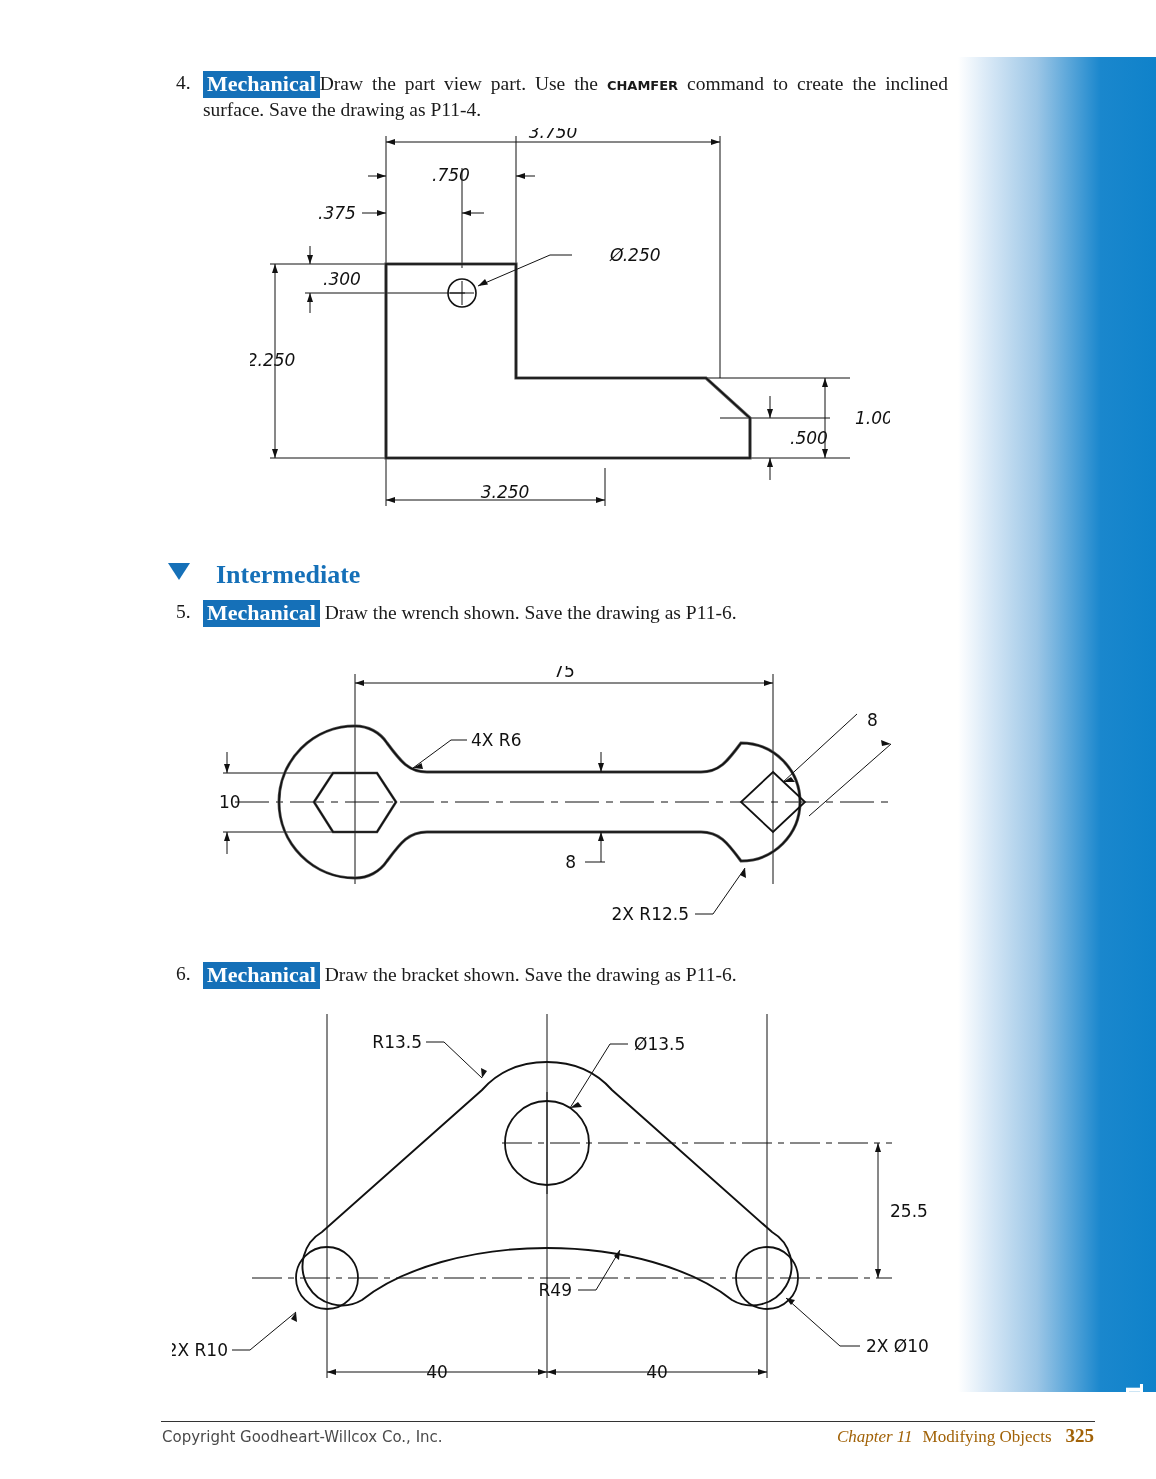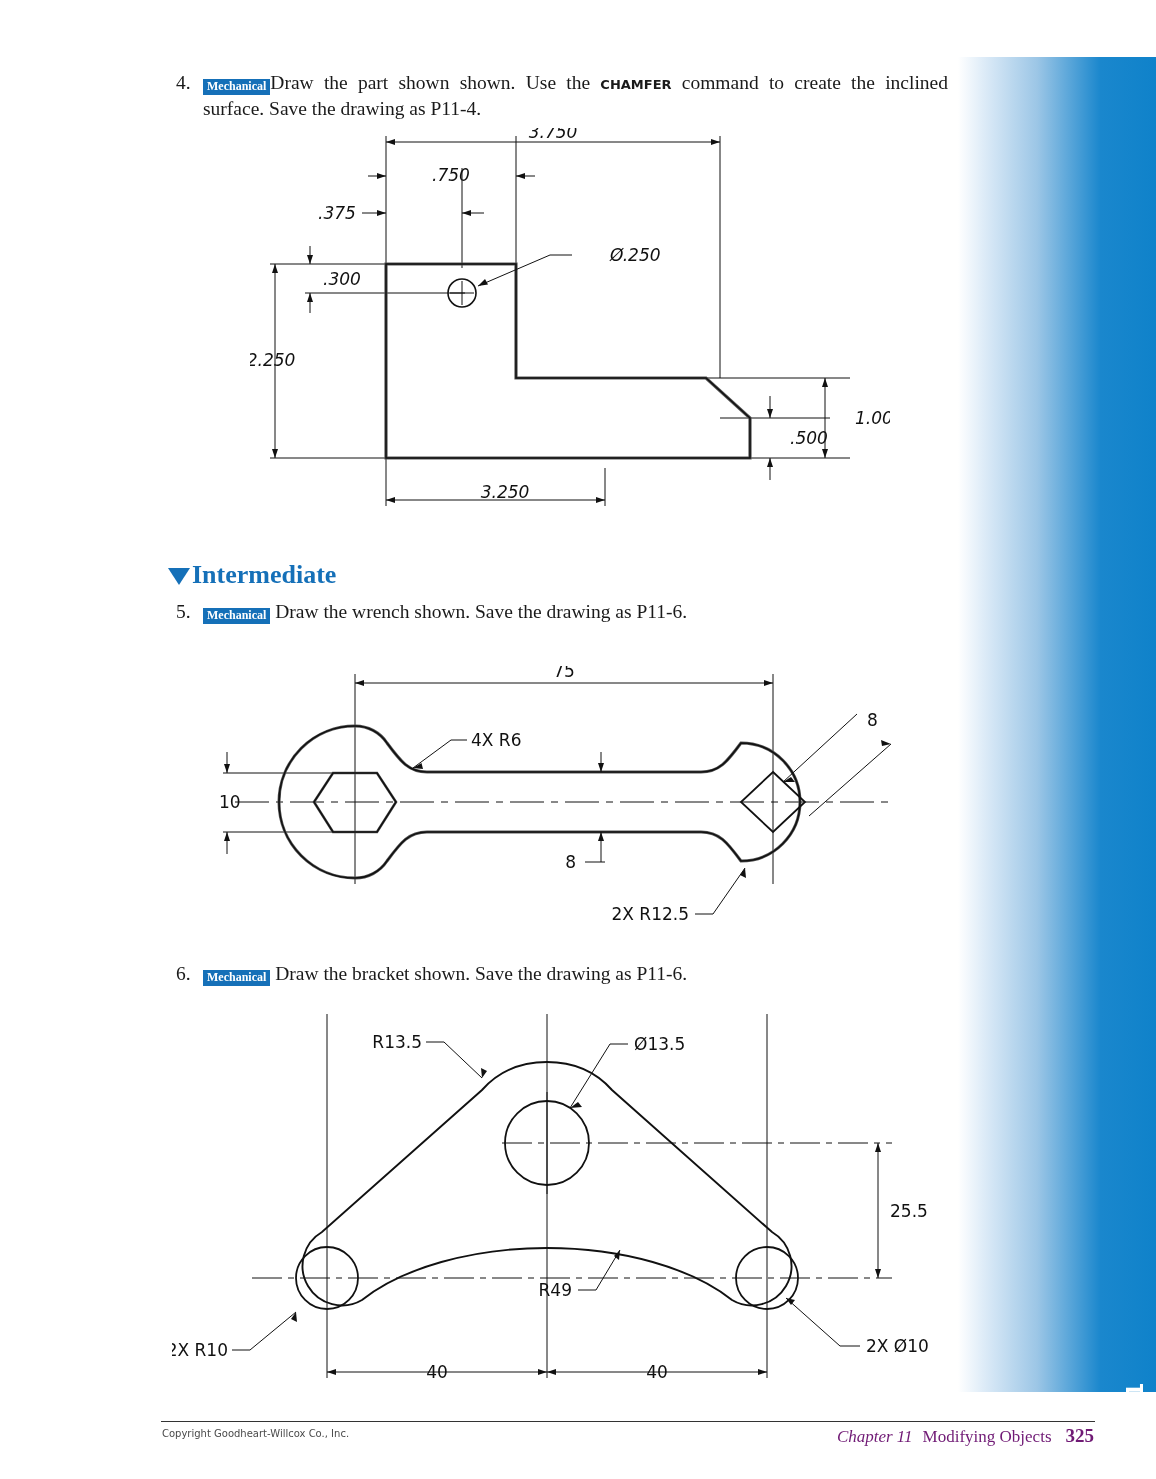--- a/index.html
+++ b/index.html
@@ -61,41 +61,40 @@
     font-family: "Liberation Serif", serif;
     font-size: 19.5px;
     color: #1a1a1a;
   }
   .badge {
     display: inline-block;
     background: #1570b8;
     color: #ffffff;
     font-family: "Liberation Serif", serif;
     font-weight: 700;
-    font-size: 12px;
+    font-size: 22px;
     padding: 1px 4px 2px 4px;
     line-height: 1.08;
     vertical-align: baseline;
     position: relative;
     top: 1px;
   }
   .bold-cmd {
     font-family: "DejaVu Sans", sans-serif;
     font-weight: bold;
     font-size: 13px;
   }
 
   
   #section-intermediate {
     position: absolute;
     left: 168px;
     top: 560px;
     display: flex;
-    align-items: center;
-    gap: 2px;
+    gap: 26px;
   }
   #section-tri {
     width: 0; height: 0;
     border-left: 11px solid transparent;
     border-right: 11px solid transparent;
     border-top: 17px solid #1570b8;
     margin-top: 3px;
   }
   #section-intermediate .sec-label {
     color: #1570b8;
@@ -118,47 +117,47 @@
     top: 1421px;
     width: 934px;
     height: 1px;
     background: #333;
   }
   #footer-left {
     position: absolute;
     left: 162px;
     top: 1428px;
     font-family: "DejaVu Sans", sans-serif;
-    font-size: 10px;
+    font-size: 15px;
     color: #4a4a4a;
   }
   #footer-right {
     position: absolute;
     right: 62px;
     top: 1425px;
     font-family: "Liberation Serif", serif;
     font-size: 17px;
-    color: #701a75;
+    color: #a16207;
     white-space: nowrap;
   }
   #footer-right .chap { font-style: italic; }
   #footer-right .sep { display:inline-block; width: 10px; }
   #footer-right .pageno { font-weight: bold; font-size: 19px; margin-left: 14px; }
 </style>
 </head>
 <body>
 
 <div id="side-tab"></div>
 <div id="side-tab-label">
   <span>Drawing Problems - Chapter 11</span>
 </div>
 
 <div class="pnum" style="left:176px; top:72px;">4.</div>
 <div class="problem" style="left:203px; top:70px; width:745px; text-align:justify;">
-  <span class="badge">Mechanical</span><span>Draw the part shown shown. Use the </span><span class="bold-cmd">CHAMFER</span><span> command to create the inclined surface. Save the drawing as P11-4.</span>
+  <span class="badge">Mechanical</span><span>Draw the part view part. Use the </span><span class="bold-cmd">CHAMFER</span><span> command to create the inclined surface. Save the drawing as P11-4.</span>
 </div>
 
 <div class="dwg" style="left:250px; top:128px;font-style:italic;">
 <svg width="640" height="400" viewBox="0 0 640 400">
   <g stroke="#111" fill="none" stroke-width="1">
 
     <line x1="136" y1="8" x2="136" y2="340"></line>
     <line x1="212" y1="40" x2="212" y2="140"></line>
     <line x1="266" y1="8" x2="266" y2="140"></line>
     <line x1="470" y1="8" x2="470" y2="250"></line>

